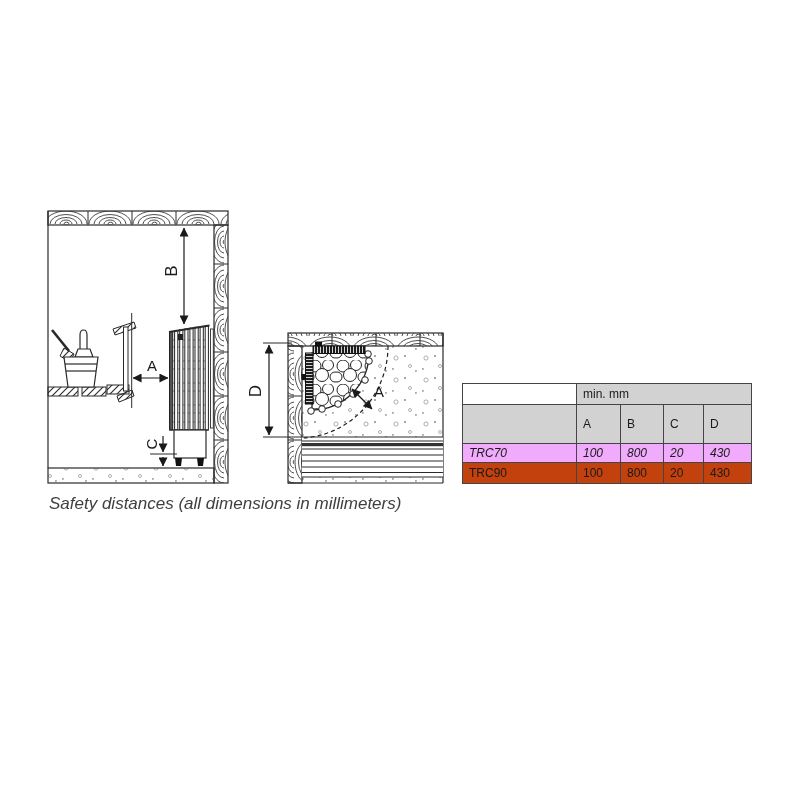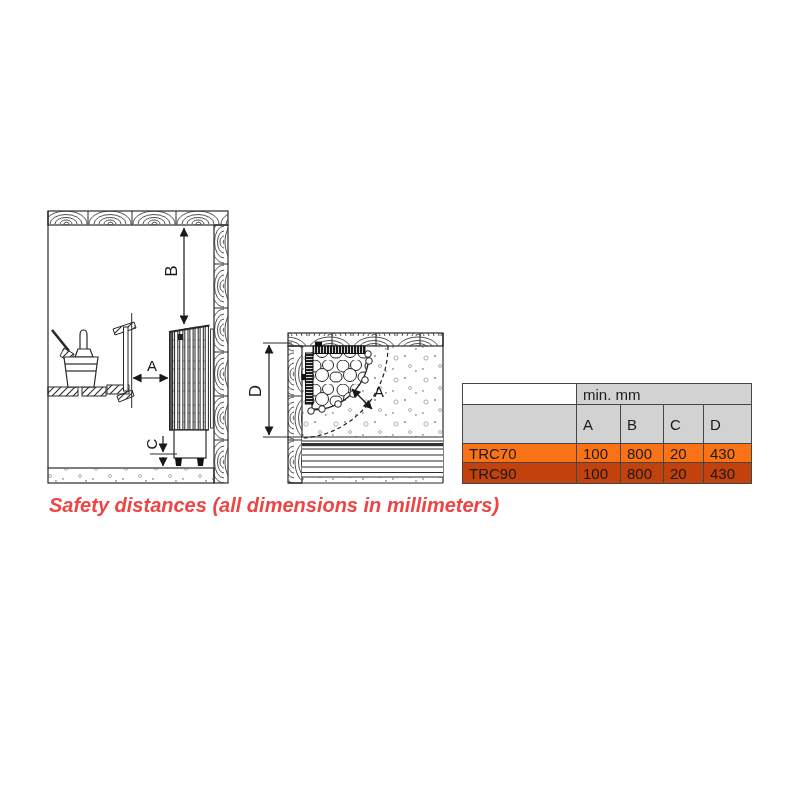--- a/index.html
+++ b/index.html
@@ -1,30 +1,30 @@
 <!DOCTYPE html>
 <html><head>
 <meta charset="utf-8">
 <style>
   html,body{margin:0;padding:0;background:#ffffff;}
   #page{position:relative;width:800px;height:800px;background:#ffffff;overflow:hidden;
         font-family:"Liberation Sans", sans-serif;color:#1a1a1a;}
   #diagram-svg{position:absolute;left:0;top:0;}
   .dim-label{font-family:"Liberation Sans", sans-serif;fill:#1a1a1a;}
   #spec-table-wrap{position:absolute;left:462px;top:383px;}
-  table.spec{border-collapse:collapse;table-layout:fixed;font-size:15px;color:#1a1a1a;}
+  table.spec{border-collapse:collapse;table-layout:fixed;font-size:12px;color:#1a1a1a;}
   table.spec td{border:1px solid #454545;padding:0 0 0 6px;vertical-align:middle;
                 font-family:"Liberation Sans", sans-serif;overflow:hidden;white-space:nowrap;}
   td.ghost{border:none;background:transparent;}
   td.hdr{background:#d2d2d2;}
   td.vtop{vertical-align:top;padding-top:2px;}
-  tr.r-white td{background:#f97316;}
+  tr.r-white td{background:#f0abfc;font-style:italic;}
   tr.r-gray td{background:#c2410c;}
-  #caption{position:absolute;left:49px;top:494px;font-size:20px;font-style:italic;
-           font-weight:bold;color:#ef4444;}
+  #caption{position:absolute;left:49px;top:494px;font-size:17px;font-style:italic;
+           font-weight:normal;color:#404040;}
 </style>
 </head>
 <body>
 
 <div id="page">
 
   <svg id="diagram-svg" width="800" height="800" viewBox="0 0 800 800">
     <defs>
       <marker id="ah" viewBox="0 0 10 10" refX="9.5" refY="5" markerWidth="7.5" markerHeight="7.5" orient="auto-start-reverse">
           <path d="M0,0 L10,5 L0,10 z" fill="#1a1a1a"></path>

